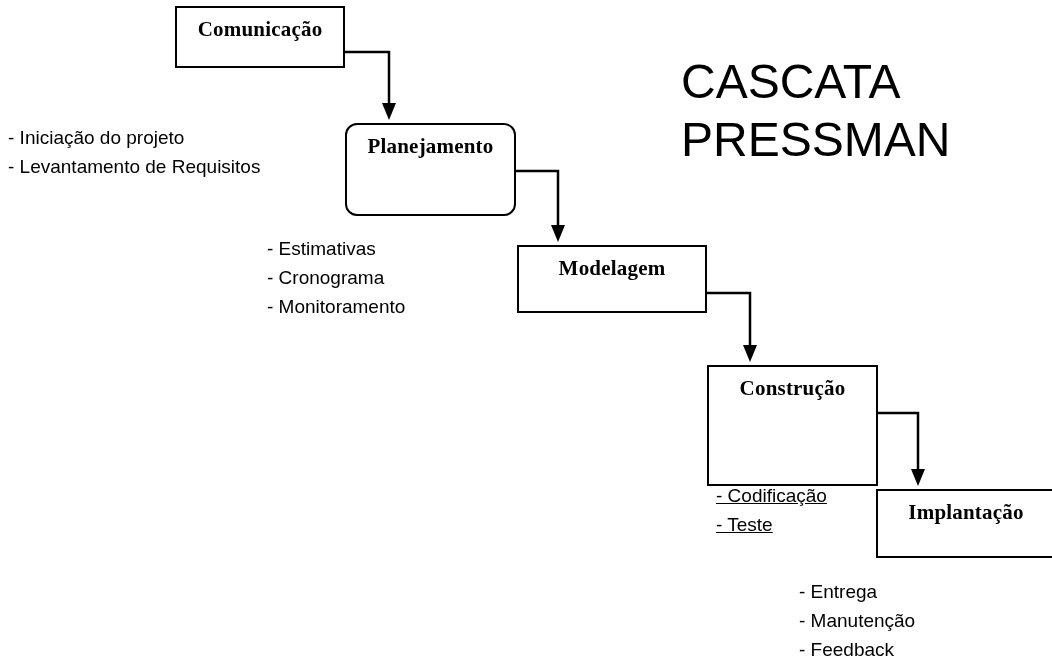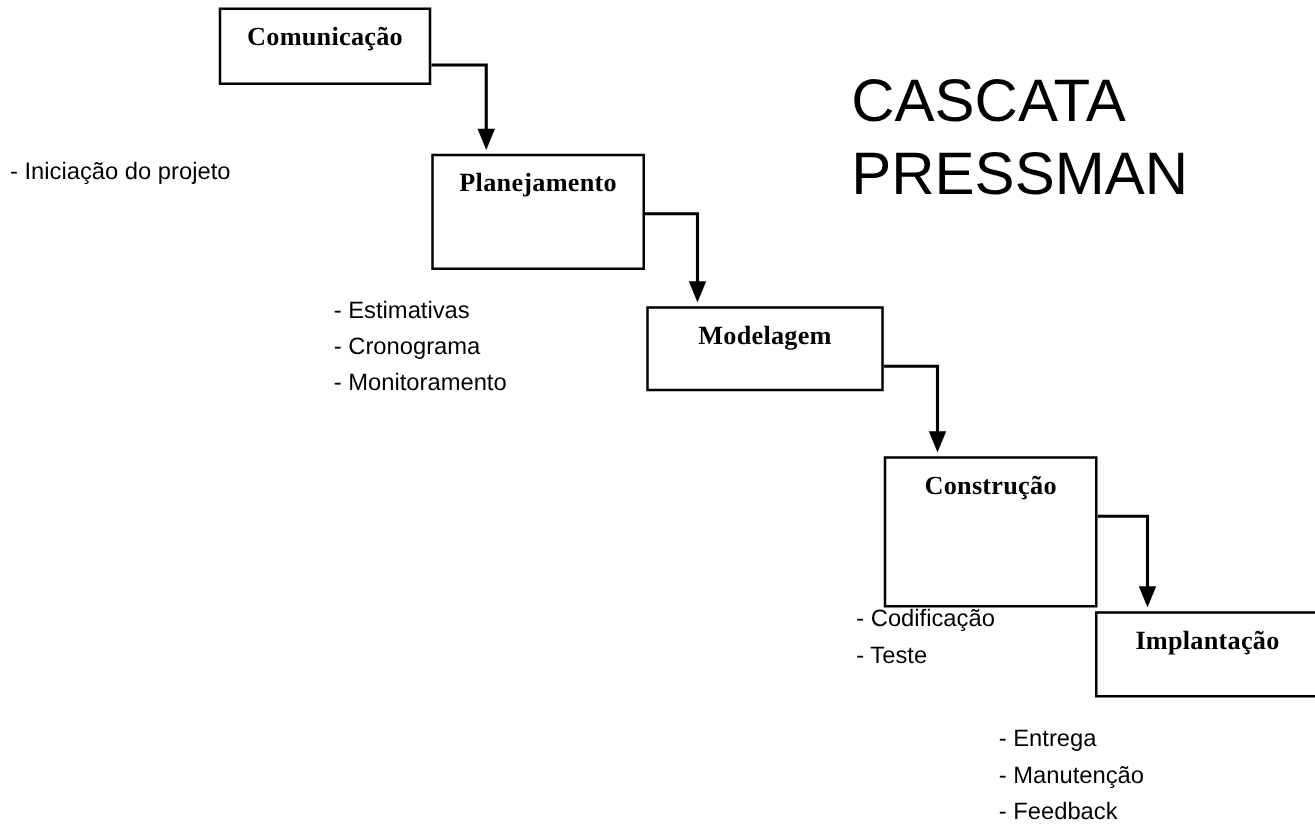--- a/index.html
+++ b/index.html
@@ -22,36 +22,36 @@
     border: 2px solid #000000;
     background: #ffffff;
     text-align: center;
     padding-top: 9px;
     font-family: "Liberation Serif", serif;
     font-weight: bold;
     font-size: 21px;
     letter-spacing: 0.2px;
   }
   #box-comunicacao  { left: 175px; top: 6px;   width: 170px; height: 62px; }
-  #box-planejamento { left: 345px; top: 123px; width: 171px; height: 93px; }
+  #box-planejamento { left: 345px; top: 123px; width: 171px; height: 93px; border-radius: 12px; }
   #box-modelagem    { left: 517px; top: 245px; width: 190px; height: 68px; text-align: center; }
   #box-construcao   { left: 707px; top: 365px; width: 171px; height: 121px; }
   #box-implantacao  { left: 876px; top: 489px; width: 180px; height: 69px; }
 
   .items {
     position: absolute;
     font-family: "Liberation Sans", sans-serif;
     font-size: 19px;
     line-height: 29px;
     white-space: nowrap;
   }
   #items-comunicacao  { left: 8px;   top: 84px; margin-top: 39px;  }
   #items-planejamento { left: 267px; top: 234px; }
   #items-modelagem    { left: 477px; top: 340px; }
-  #items-construcao   { left: 685px; top: 481px; }
+  #items-construcao   { left: 716px; top: 481px; text-decoration: underline; }
   #items-implantacao  { left: 799px; top: 577px; }
 
   #diagram-title {
     position: absolute;
     left: 681px;
     top: 53px;
     font-family: "Liberation Sans", sans-serif;
     font-size: 48px;
     line-height: 58px;
     font-weight: 400;
@@ -100,20 +100,21 @@
   </div>
   <div class="stage-box" id="box-construcao">
     <span>Construção</span>
   </div>
   <div class="stage-box" id="box-implantacao">
     <span>Implantação</span>
   </div>
 
   <div class="items" id="items-comunicacao">
     <div>- Iniciação do projeto</div>
+    <div>- Levantamento de Requisitos</div>
   </div>
 
   <div class="items" id="items-planejamento">
     <div>- Estimativas</div>
     <div>- Cronograma</div>
     <div>- Monitoramento</div>
   </div>
 
 
   <div class="items" id="items-construcao">

